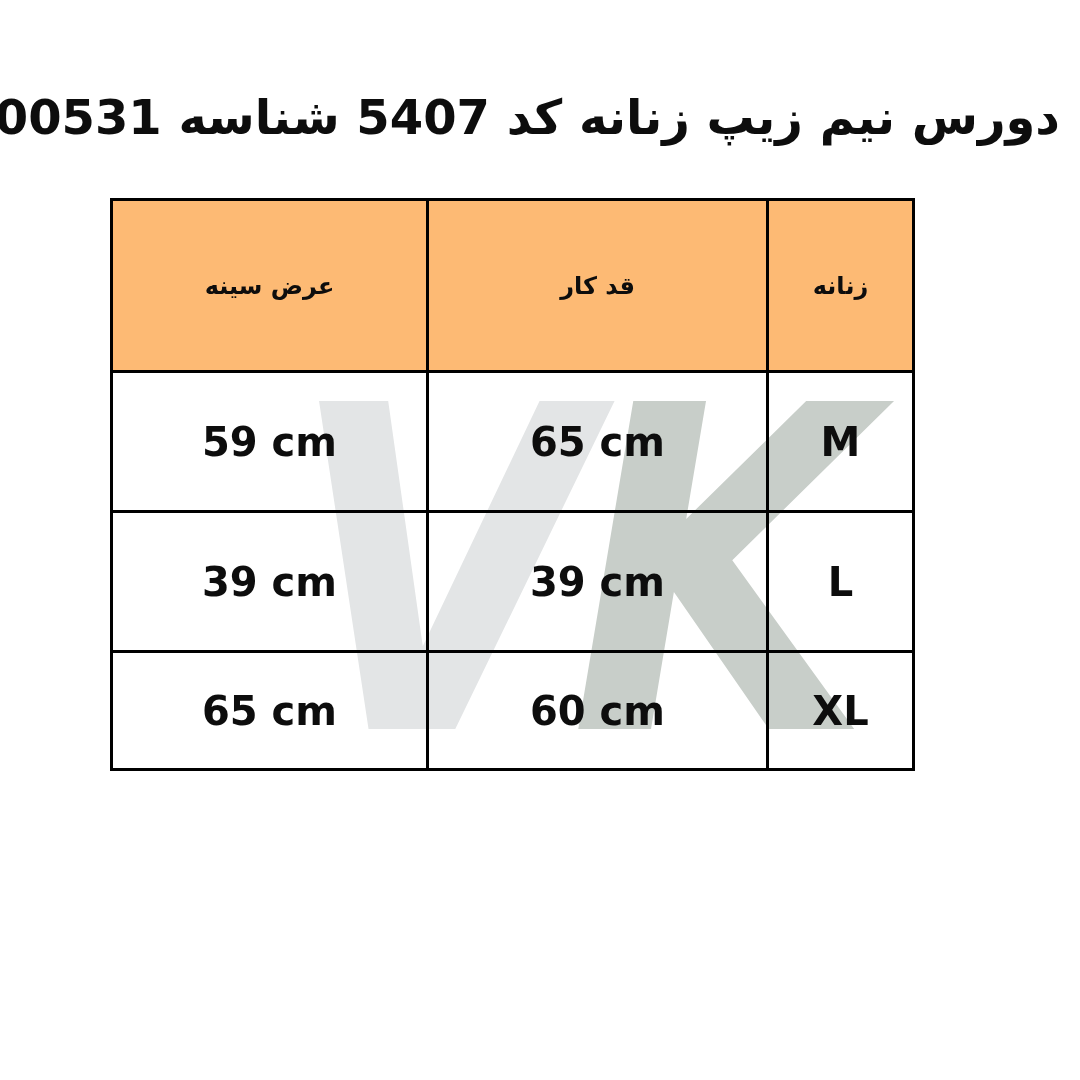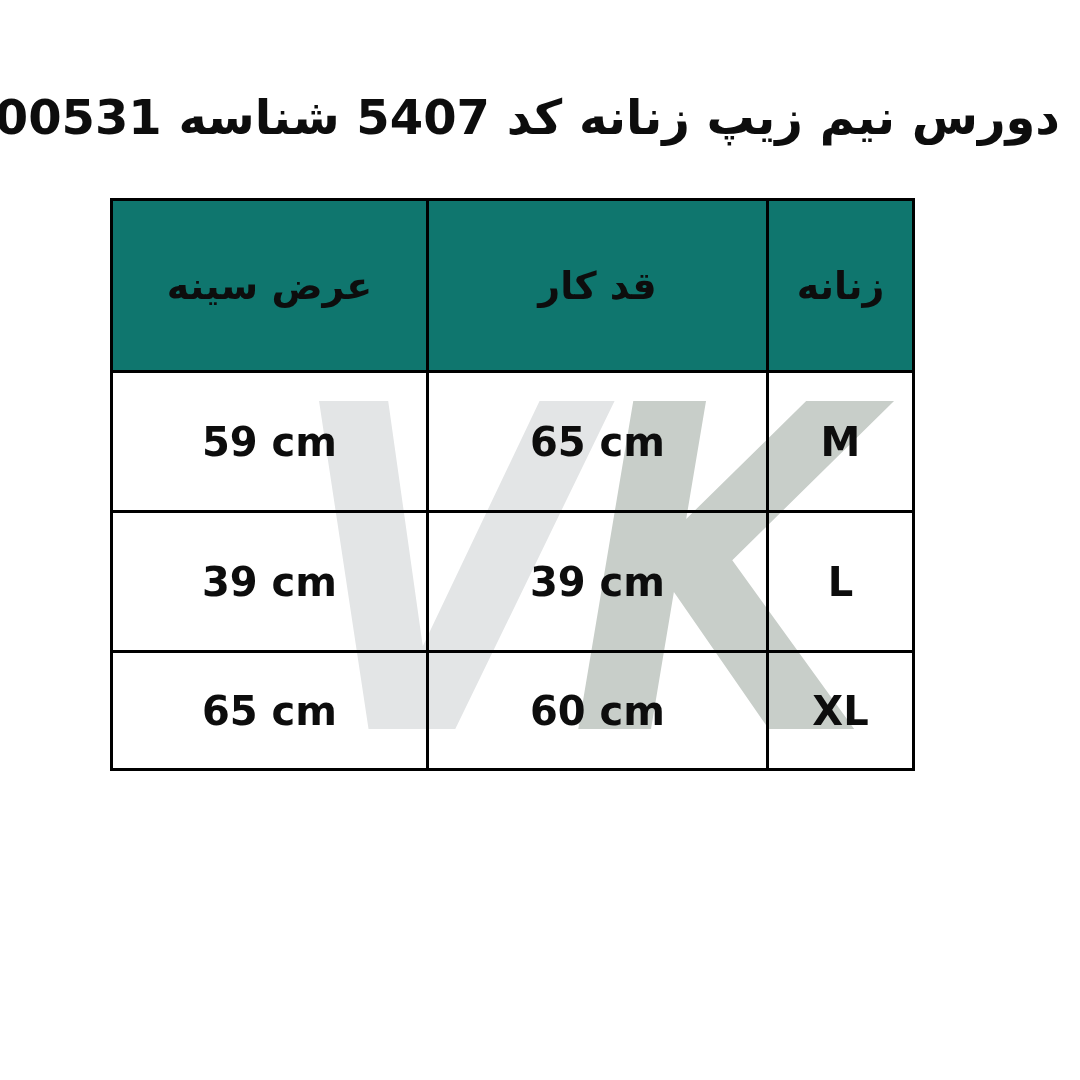--- a/index.html
+++ b/index.html
@@ -69,22 +69,22 @@
     border: 3px solid #000000;
     text-align: center;
     vertical-align: middle;
     padding: 0;
   }
   .size-table thead tr { height: 172px; }
   .size-table tbody tr:nth-child(1) { height: 140px; }
   .size-table tbody tr:nth-child(2) { height: 140px; }
   .size-table tbody tr:nth-child(3) { height: 118px; }
   .size-table th {
-    background: #0f766e;
-    font-size: 38px;
+    background: #fdba74;
+    font-size: 24px;
     font-weight: bold;
   }
   .size-table td {
     background: transparent;
     font-size: 40px;
     font-weight: bold;
     direction: ltr; 
   }
 </style>
 </head>

